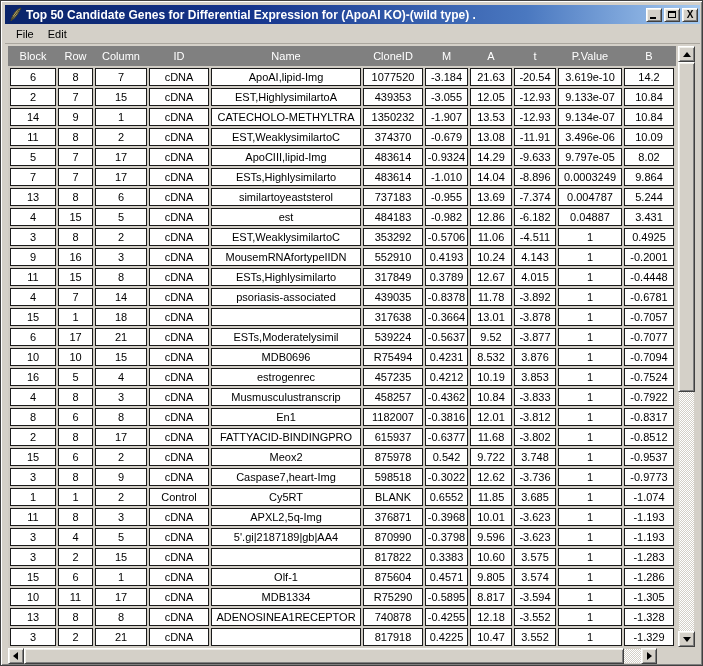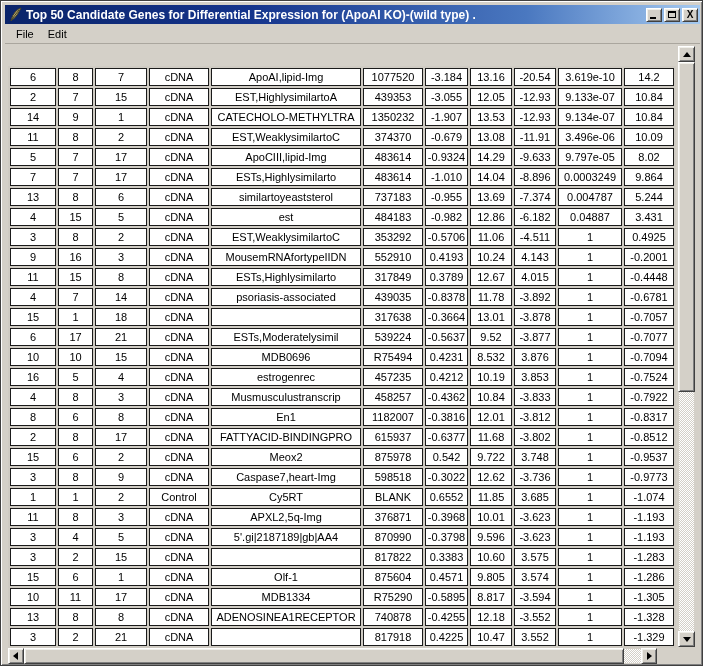--- a/index.html
+++ b/index.html
@@ -120,20 +120,33 @@
         </button>
     </span>
   </div>
 
   <div class="menubar">
     <span class="menu-item">File</span>
     <span class="menu-item">Edit</span>
   </div>
 
   <div class="content">
+    <div class="col-header" id="colheader">
+        <span class="hcell" style="width: 46px;">Block</span>
+        <span class="hcell" style="width: 35px;">Row</span>
+        <span class="hcell" style="width: 52px;">Column</span>
+        <span class="hcell" style="width: 60px;">ID</span>
+        <span class="hcell" style="width: 150px;">Name</span>
+        <span class="hcell" style="width: 60px;">CloneID</span>
+        <span class="hcell" style="width: 43px;">M</span>
+        <span class="hcell" style="width: 42px;">A</span>
+        <span class="hcell" style="width: 42px;">t</span>
+        <span class="hcell" style="width: 64px;">P.Value</span>
+        <span class="hcell" style="width: 50px;">B</span>
+      </div>
     <table class="grid" id="grid">
         <colgroup>
           <col style="width: 46px;">
           <col style="width: 35px;">
           <col style="width: 52px;">
           <col style="width: 60px;">
           <col style="width: 150px;">
           <col style="width: 60px;">
           <col style="width: 43px;">
           <col style="width: 42px;">
@@ -143,21 +156,21 @@
         </colgroup>
         <tbody id="gridbody">
           <tr>
             <td>6</td>
             <td>8</td>
             <td>7</td>
             <td>cDNA</td>
             <td>ApoAI,lipid-Img</td>
             <td>1077520</td>
             <td>-3.184</td>
-            <td>13.16</td>
+            <td>21.63</td>
             <td>-20.54</td>
             <td>3.619e-10</td>
             <td>14.2</td>
           </tr>
           <tr>
             <td>2</td>
             <td>7</td>
             <td>15</td>
             <td>cDNA</td>
             <td>EST,HighlysimilartoA</td>

